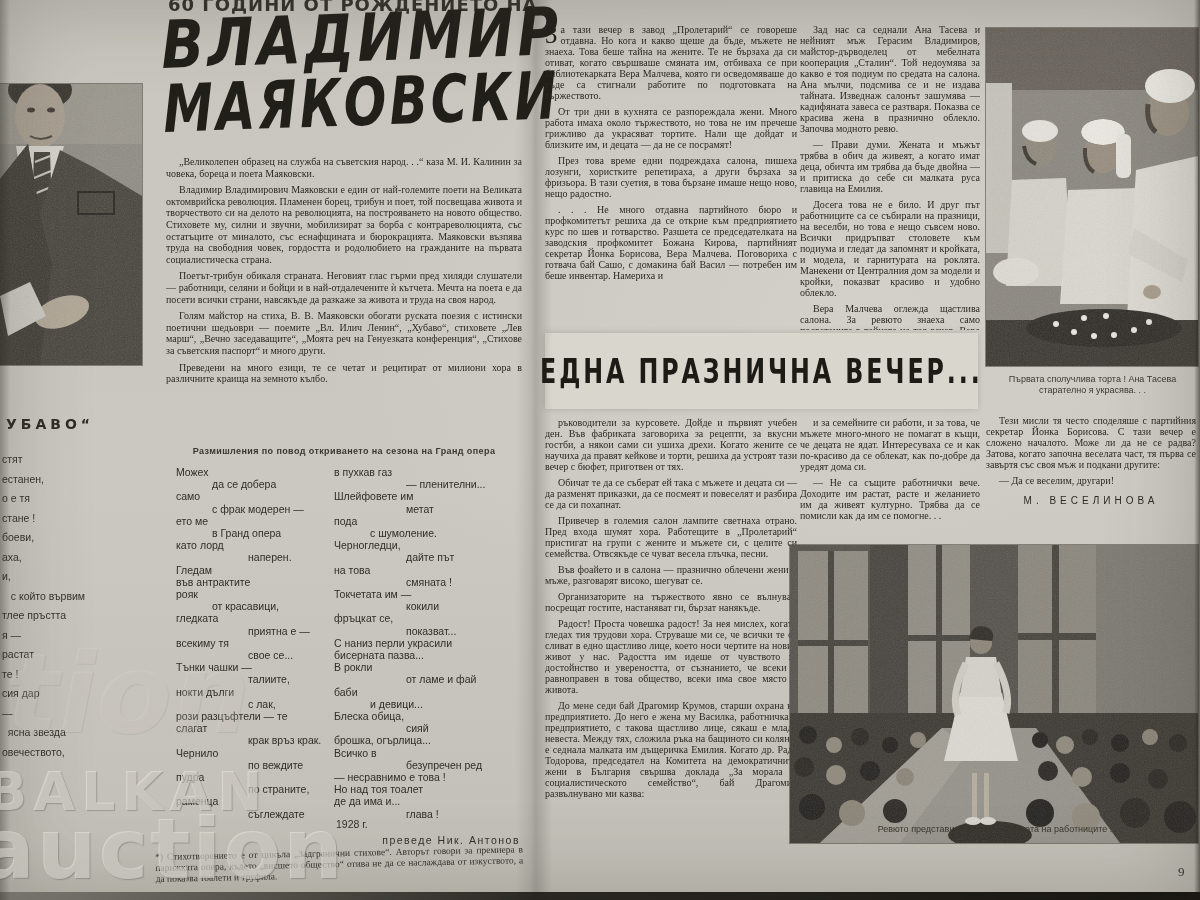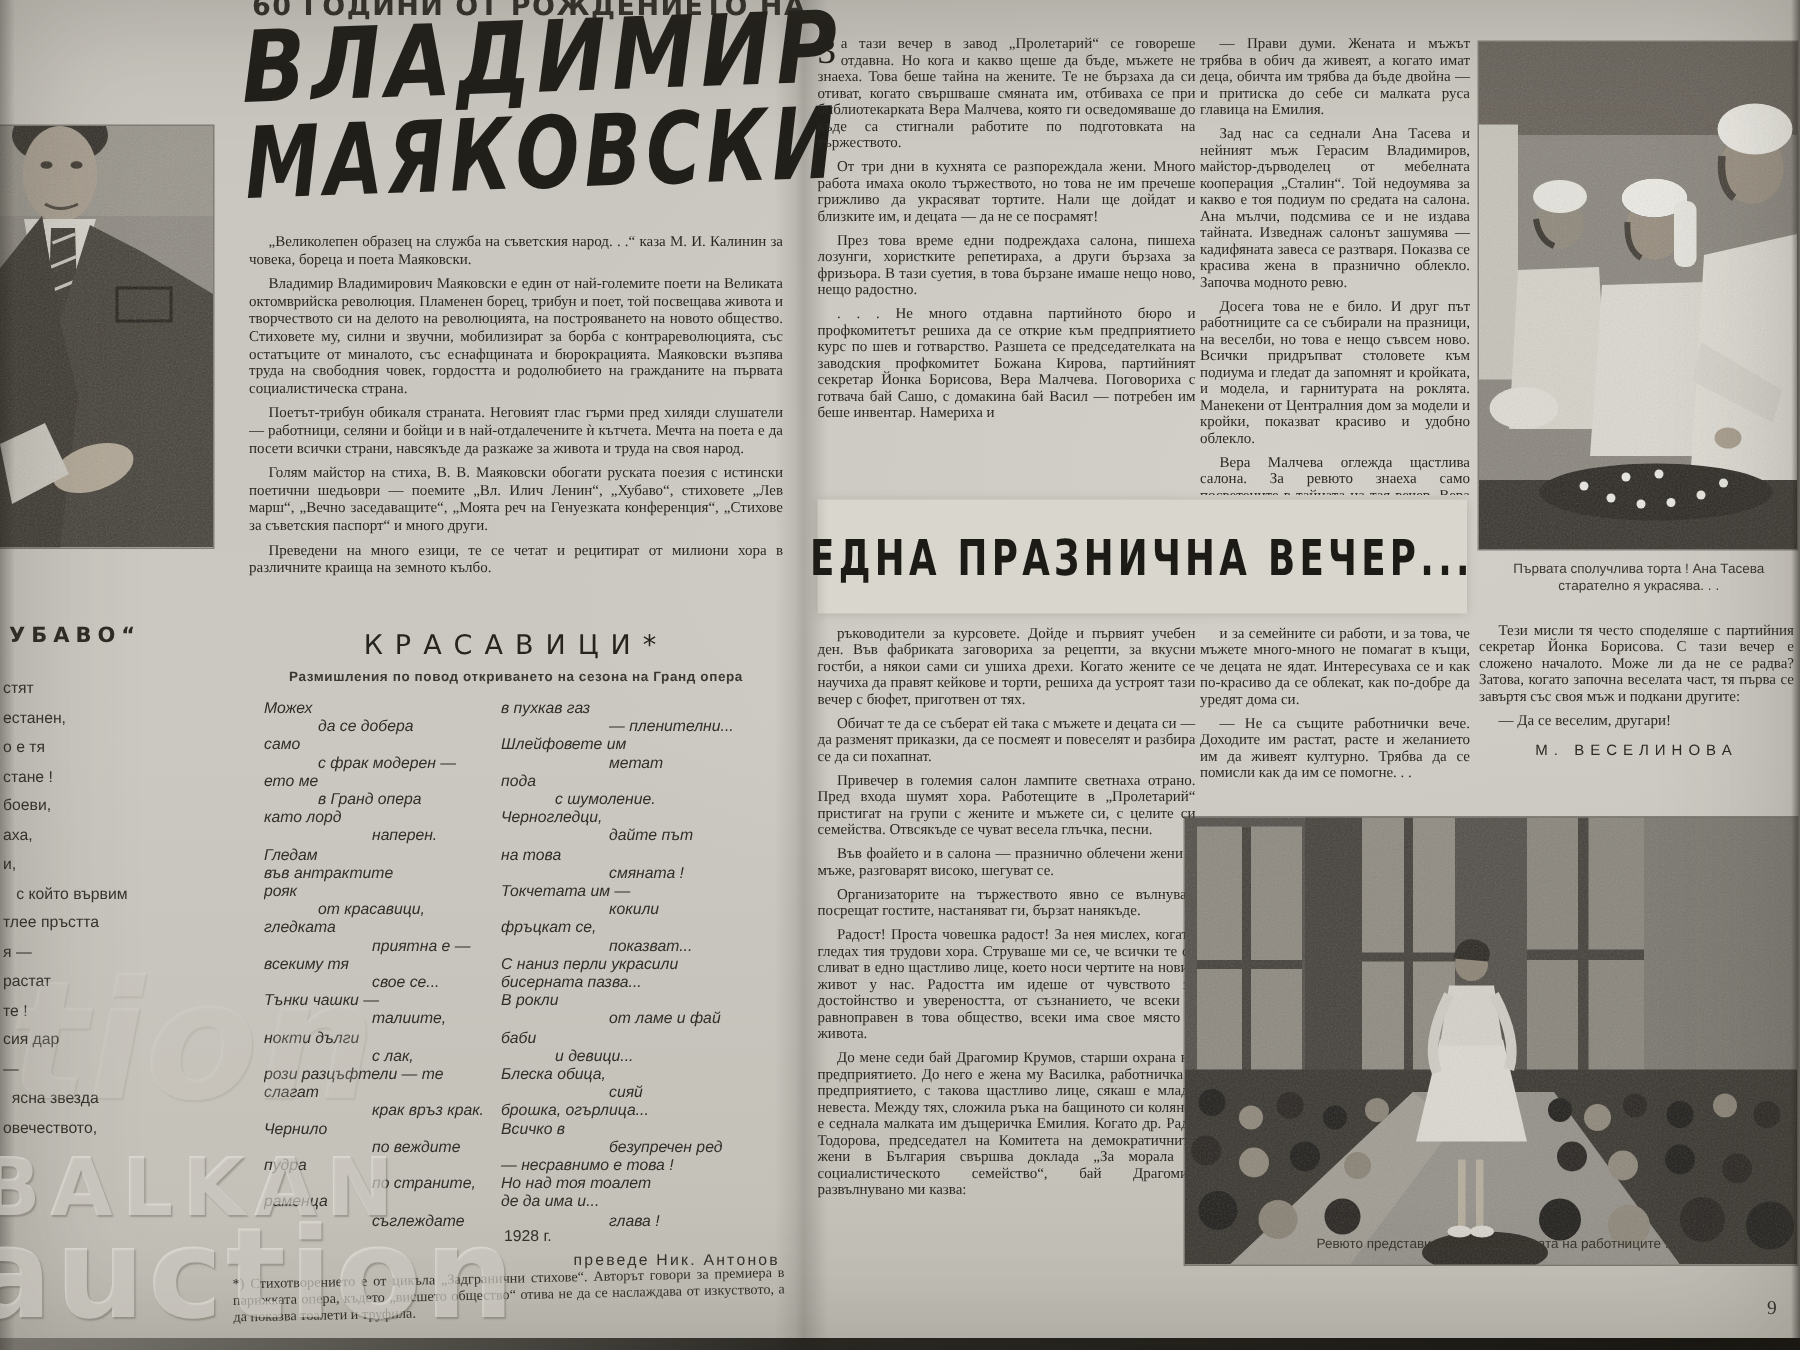--- a/index.html
+++ b/index.html
@@ -24,21 +24,21 @@
   .title-line{display:block;font-family:"DejaVu Sans",sans-serif;font-style:italic;font-weight:bold;
     font-size:66px;line-height:64px;letter-spacing:4px;white-space:nowrap;transform-origin:left center;}
   .tl1{transform:scaleX(0.85);}
   .tl2{transform:scaleX(0.76);}
   .side-head{font-family:"DejaVu Sans",sans-serif;font-size:14px;letter-spacing:4px;color:#2e2c26;}
   .sfrag{font-family:"Liberation Sans",sans-serif;font-size:10.5px;line-height:19.5px;
     white-space:pre;color:#35332c;}
   .poem-head{font-family:"DejaVu Sans",sans-serif;font-size:18px;letter-spacing:8px;text-align:center;color:#26241f;}
   .poem-sub{font-family:"Liberation Sans",sans-serif;font-weight:bold;font-size:9px;letter-spacing:0.4px;
     text-align:center;color:#3a3830;}
-  .pcols{display:flex;font-style:italic;}
+  .pcols{display:flex;}
   .pcol{font-family:"Liberation Sans",sans-serif;font-size:10.5px;line-height:12.2px;color:#302e28;}
   .pcol1{width:158px;}
   .pcol2{width:188px;}
   .pline{white-space:pre;}
   .ind1{padding-left:36px;}
   .ind2{padding-left:72px;}
   .psig{font-family:"Liberation Sans",sans-serif;font-size:10.5px;color:#34322b;}
   .trans{letter-spacing:1.5px;text-align:right;}
   .footnote{font-size:9.5px;line-height:10.8px;text-align:justify;transform:rotate(-1.2deg);
     transform-origin:left top;color:#33312a;}
@@ -134,21 +134,20 @@
 
     <div class="abs jp ltext clip" style="left:166px;top:156px;width:356px;height:254px;">
 
     <p>„Великолепен образец на служба на съветския народ. . .“ каза М. И. Калинин за човека, бореца и поета Маяковски.</p>
         <p>Владимир Владимирович Маяковски е един от най-големите поети на Великата октомврийска революция. Пламенен борец, трибун и поет, той посвещава живота и творчеството си на делото на революцията, на построяването на новото общество. Стиховете му, силни и звучни, мобилизират за борба с контрареволюцията, със остатъците от миналото, със еснафщината и бюрокрацията. Маяковски възпява труда на свободния човек, гордостта и родолюбието на гражданите на първата социалистическа страна.</p>
         <p>Поетът-трибун обикаля страната. Неговият глас гърми пред хиляди слушатели — работници, селяни и бойци и в най-отдалечените ѝ кътчета. Мечта на поета е да посети всички страни, навсякъде да разкаже за живота и труда на своя народ.</p>
         <p>Голям майстор на стиха, В. В. Маяковски обогати руската поезия с истински поетични шедьоври — поемите „Вл. Илич Ленин“, „Хубаво“, стиховете „Лев марш“, „Вечно заседаващите“, „Моята реч на Генуезката конференция“, „Стихове за съветския паспорт“ и много други.</p>
         <p>Преведени на много езици, те се четат и рецитират от милиони хора в различните краища на земното кълбо.</p>
       </div>
 
-    <div class="abs poem-head" style="left:166px;top:420px;width:356px;">КРАСАВИЦИ*</div>
     <div class="abs poem-sub" style="left:166px;top:446px;width:356px;">Размишления по повод откриването на сезона на Гранд опера</div>
 
     <div class="abs pcols clip" style="left:176px;top:466px;width:346px;height:354px;">
       <div class="pcol pcol1">
 
       <div class="pline">Можех</div>
           <div class="pline ind1">да се добера</div>
           <div class="pline">само</div>
           <div class="pline ind1">с фрак модерен —</div>
           <div class="pline">ето ме</div>
@@ -219,22 +218,22 @@
 
   <div class="abs" style="left:525px;top:0;width:675px;height:900px;">
 
     <div class="abs jp rtext clip" style="left:20px;top:24px;width:252px;height:304px;">
       <p class="lead"><span class="dropcap">З</span><span>а тази вечер в завод „Пролетарий“ се говореше отдавна. Но кога и какво щеше да бъде, мъжете не знаеха. Това беше тайна на жените. Те не бързаха да си отиват, когато свършваше смяната им, отбиваха се при библиотекарката Вера Малчева, която ги осведомяваше до къде са стигнали работите по подготовката на тържеството.</span></p>
       <span><p>От три дни в кухнята се разпореждала жени. Много работа имаха около тържеството, но това не им пречеше грижливо да украсяват тортите. Нали ще дойдат и близките им, и децата — да не се посрамят!</p><p>През това време едни подреждаха салона, пишеха лозунги, хористките репетираха, а други бързаха за фризьора. В тази суетия, в това бързане имаше нещо ново, нещо радостно.</p><p>. . . Не много отдавна партийното бюро и профкомитетът решиха да се открие към предприятието курс по шев и готварство. Разшета се председателката на заводския профкомитет Божана Кирова, партийният секретар Йонка Борисова, Вера Малчева. Поговориха с готвача бай Сашо, с домакина бай Васил — потребен им беше инвентар. Намериха и</p></span>
     </div>
 
     <div class="abs jp rtext clip" style="left:275px;top:24px;width:180px;height:306px;">
 
-    <p>— Прави думи. Жената и мъжът трябва в обич да живеят, а когато имат деца, обичта им трябва да бъде двойна — и притиска до себе си малката руса главица на Емилия.</p>
-        <p>Зад нас са седнали Ана Тасева и нейният мъж Герасим Владимиров, майстор-дърводелец от мебелната кооперация „Сталин“. Той недоумява за какво е тоя подиум по средата на салона. Ана мълчи, подсмива се и не издава тайната. Изведнаж салонът зашумява — кадифяната завеса се разтваря. Показва се красива жена в празнично облекло. Започва модното ревю.</p>
+    <p>Зад нас са седнали Ана Тасева и нейният мъж Герасим Владимиров, майстор-дърводелец от мебелната кооперация „Сталин“. Той недоумява за какво е тоя подиум по средата на салона. Ана мълчи, подсмива се и не издава тайната. Изведнаж салонът зашумява — кадифяната завеса се разтваря. Показва се красива жена в празнично облекло. Започва модното ревю.</p>
+        <p>— Прави думи. Жената и мъжът трябва в обич да живеят, а когато имат деца, обичта им трябва да бъде двойна — и притиска до себе си малката руса главица на Емилия.</p>
         <p>Досега това не е било. И друг път работниците са се събирали на празници, на веселби, но това е нещо съвсем ново. Всички придръпват столовете към подиума и гледат да запомнят и кройката, и модела, и гарнитурата на роклята. Манекени от Централния дом за модели и кройки, показват красиво и удобно облекло.</p>
         <p>Вера Малчева оглежда щастлива салона. За ревюто знаеха само посветените в тайната на тая вечер. Вера Малчева наблюдаваше жените. Когато дойдат в библиотеката за книги, те говорят</p>
       </div>
 
     <div class="abs photo" style="left:461px;top:28px;width:212px;height:338px;">
       <svg width="212" height="338" viewBox="0 0 212 338" xmlns="http://www.w3.org/2000/svg">
         <defs>
             <filter id="g2">
               <feTurbulence type="fractalNoise" baseFrequency="0.9" numOctaves="2"></feTurbulence>
               <feColorMatrix type="saturate" values="0"></feColorMatrix>

